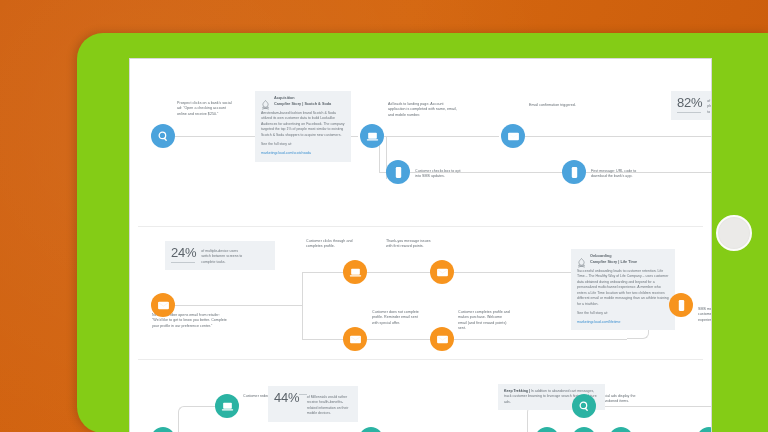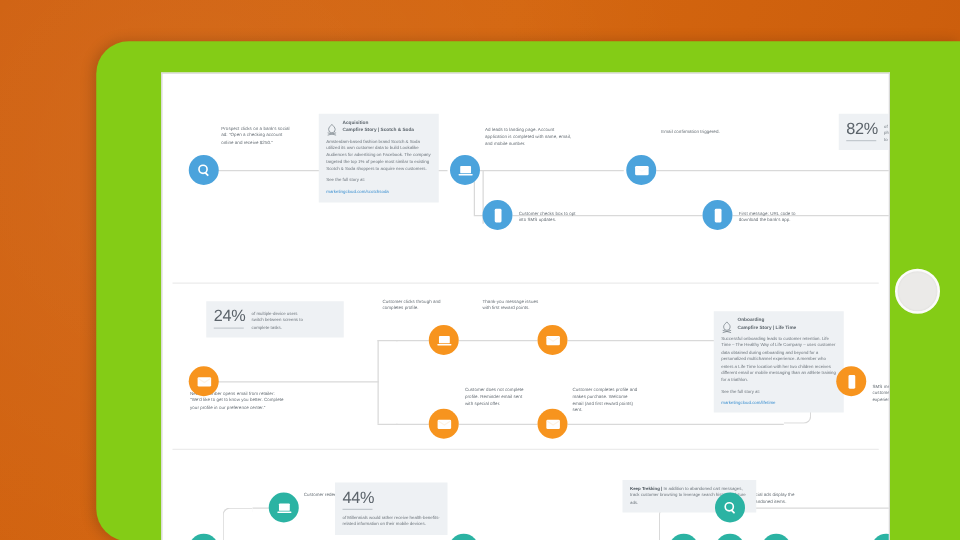--- a/index.html
+++ b/index.html
@@ -94,21 +94,21 @@
   .camp-ico svg{ width:9px; height:10px; }
 
   
   .stat{
     position:absolute;
     background:#eef1f4;
     padding:5px 6px;
     z-index:3;
     display:flex;
   }
-  .stat.col{ flex-direction:column; }
+  .stat.col{ }
   .stat .big{
     font-size:13px; color:#5b636a; line-height:1;
     font-weight:normal; letter-spacing:-.02em;
   }
   .stat .rule{ width:24px; height:1px; background:#c3c9ce; margin-top:3px; }
   .stat .desc{ font-size:3.5px; color:#6d757c; line-height:1.55; }
   .stat.row-lay .left{ display:flex; flex-direction:column; }
   .stat.row-lay .desc{ margin-left:5px; padding-top:3px; }
   .stat.col .desc{ margin-top:4px; }
 

